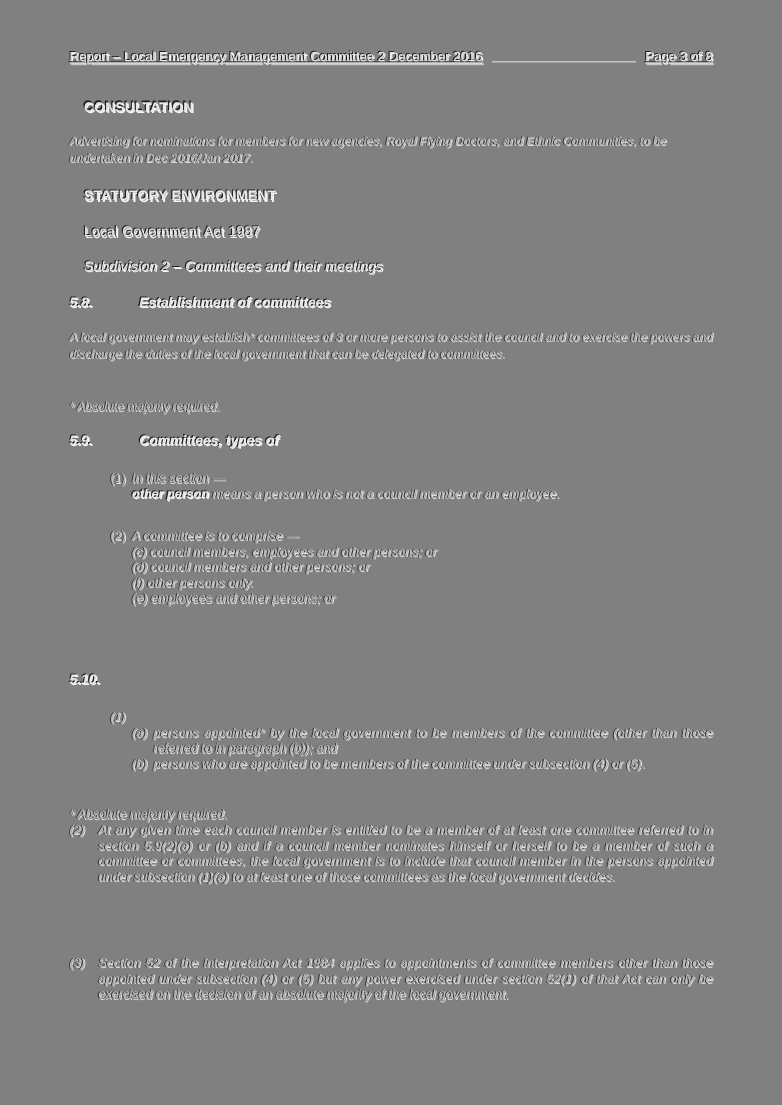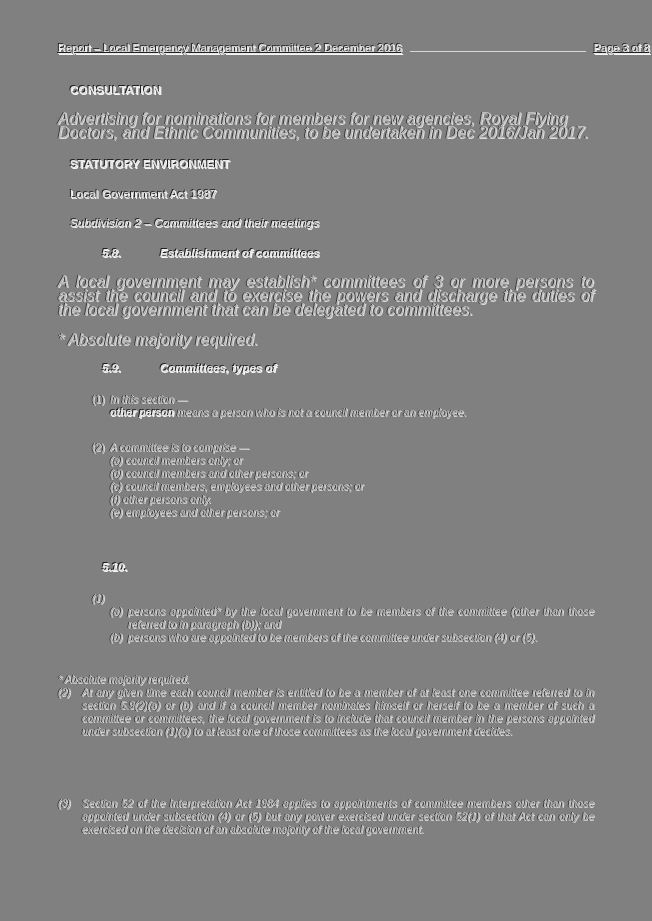--- a/index.html
+++ b/index.html
@@ -13,31 +13,31 @@
   .emb {
     color: #e8e8e8;
     text-shadow: -1px -1px 0 #202020, 1px 1px 0 #f5f5f5;
   }
   .soft {
     color: #bdbdbd;
     text-shadow: -1px 0 0 #3a3a3a, 1px 1px 0 #dcdcdc;
   }
   .page { position: absolute; left: 58px; top: 0; width: 536px; }
   .header {
-    position: absolute; top: 40px; left: 0; width: 592px; height: 16px;
+    position: absolute; top: 40px; left: 0; width: 536px; height: 16px;
     font-size: 11px; display: flex; align-items: center;
   }
   .header .title { text-decoration: underline; white-space: nowrap; }
   .header .rule { flex: 1; height: 1px; background: #d8d8d8; margin: 0 8px; margin-top: 6px; }
   .header .pg { text-decoration: underline; white-space: nowrap; }
   .heading { position: absolute; left: 12px; font-size: 11.5px; font-weight: bold; letter-spacing: 0.2px; }
-  .para { position: absolute; left: 0; width: 536px; font-size: 16px; line-height: 14px; }
+  .para { position: absolute; left: 0; width: 536px; font-size: 10px; line-height: 14px; }
   .ital { font-style: italic; }
   .sec { position: absolute; left: 0; font-size: 11.5px; font-style: italic; font-weight: bold; display: flex; }
-  .sec .num { width: 58px; margin-left: 44px; }
+  .sec .num { width: 58px; }
   .sub { position: absolute; font-size: 10.5px; line-height: 13px; }
   .sub .row { display: flex; }
   .sub .lab { width: 18px; flex-shrink: 0; }
   .just { text-align: justify; }
 </style>
 </head>
 <body>
 
 <div class="page">
 
@@ -73,23 +73,22 @@
       </div>
     <div style="padding-left:18px"><b class="ital emb">other person</b><span class="ital"> means a person who is not a council member or an employee.</span></div>
   </div>
 
   <div class="sub soft" style="top:441px; left:34px; width:500px">
     <div class="row">
         <span class="lab">(2)</span>
         <span class="ital">A committee is to comprise —</span>
       </div>
     <div style="padding-left:18px" class="ital">
-      <div>(a) council members only; or</div>
+      <div>(c) council members, employees and other persons; or</div>
       <div>(d) council members and other persons; or</div>
-      <div>(c) council members, employees and other persons; or</div>
       <div>(f)  other persons only.</div>
       <div>(e) employees and other persons; or</div>
     </div>
   </div>
 
   <div class="sec emb" style="top:561px">
     <span class="num">5.10.</span>
   </div>
 
   <div class="sub soft ital" style="top:592px; left:34px; width:502px">

